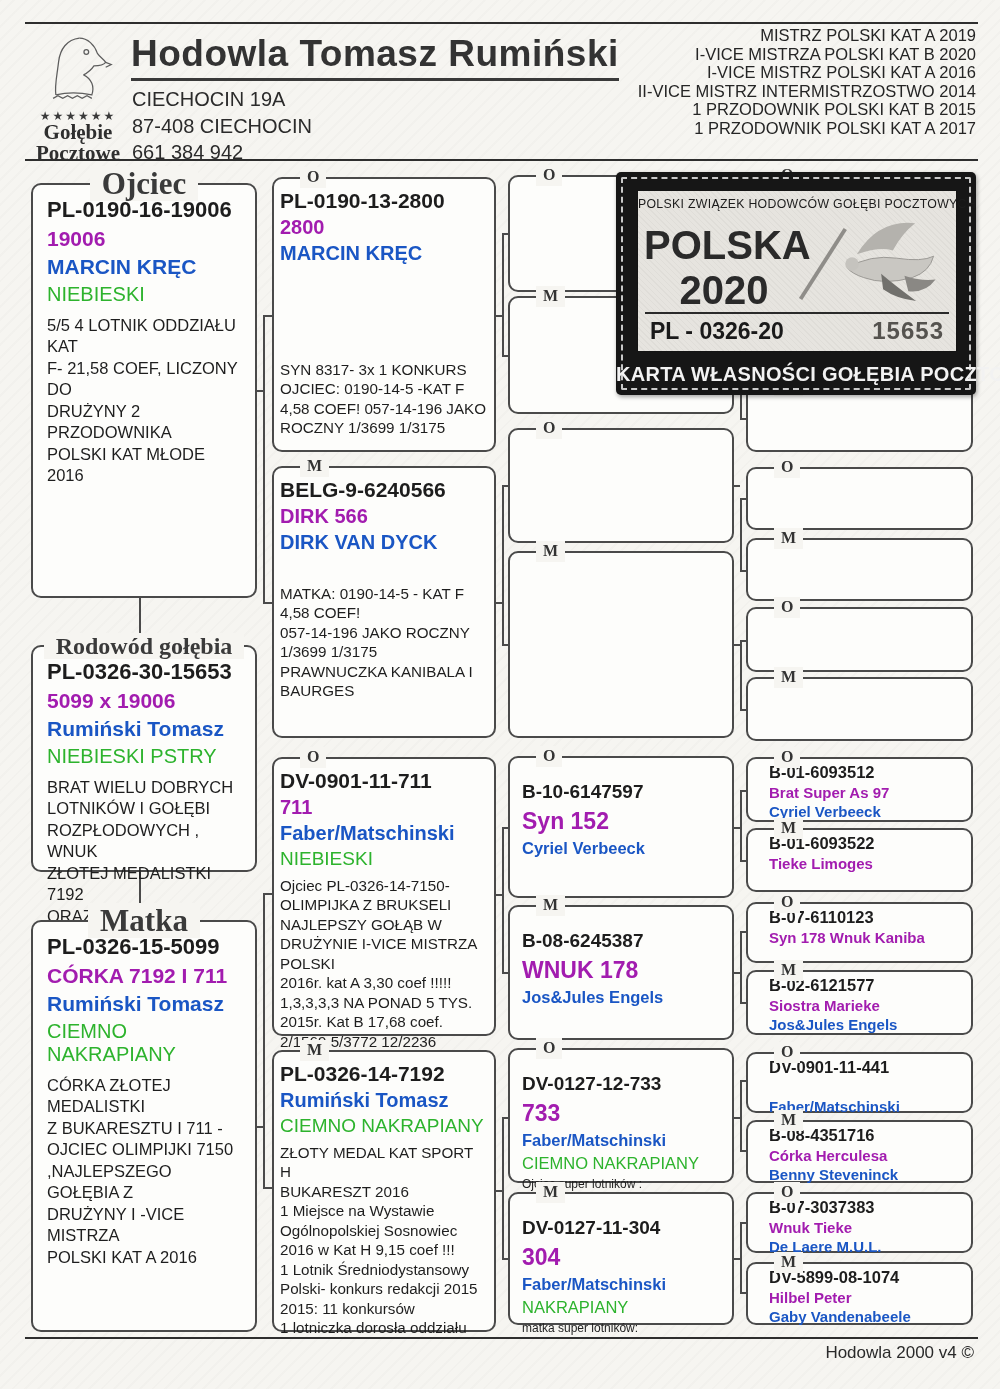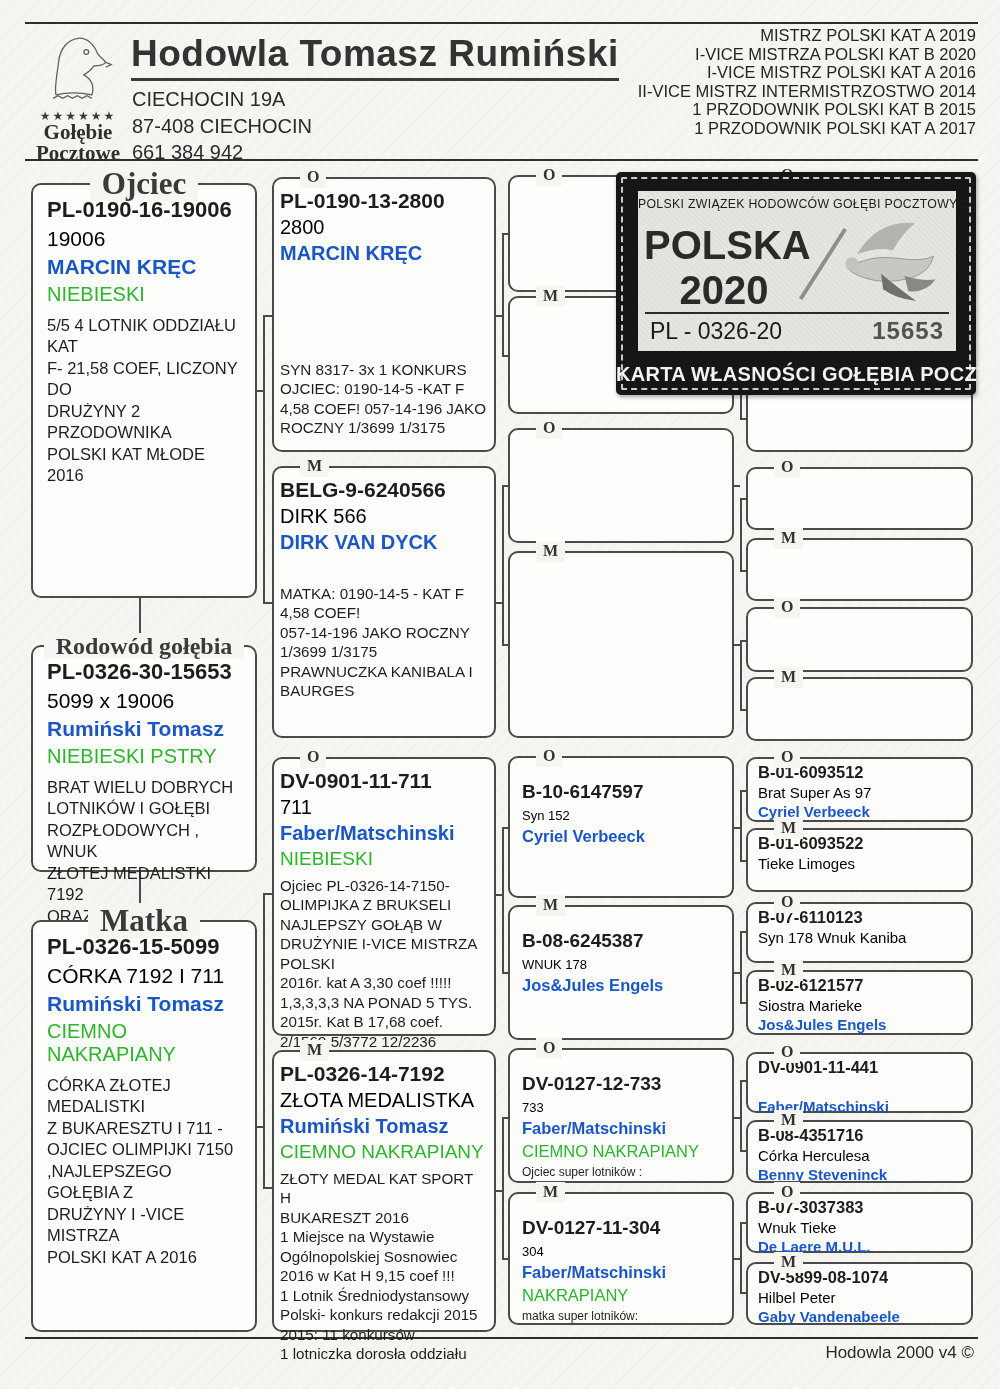--- a/index.html
+++ b/index.html
@@ -19,61 +19,61 @@
   .box{position:absolute;background:#fdfdfb;border:2px solid #4a4a4a;border-radius:10px;box-sizing:border-box;z-index:1;}
   .sex{position:absolute;top:-12px;left:26px;background:#f6f5f1;padding:0 7px;
     font-family:"Liberation Serif",serif;font-weight:bold;font-size:16px;color:#333;line-height:1.3;}
   .sec-label{position:absolute;left:0;right:0;text-align:center;font-family:"Liberation Serif",serif;
     font-weight:bold;color:#3a3a3a;line-height:1;}
   .sec-label span{background:#f6f5f1;padding:0 12px;}
   .lab-big{top:-17px;font-size:31px;}
   .lab-mid{top:-13px;font-size:24px;}
   .bc{padding:10px 6px;}
   .c1 .bc{padding:12px 14px;}
-  .c4 .bc{padding:4px 10px;}
+  .c4 .bc{padding:4px 21px;}
   .c3f .bc{padding:23px 12px;}
   .l-ring{font-weight:bold;color:#1d1d1d;}
-  .l-red{font-weight:normal;color:#000000;}
+  .l-red{font-weight:bold;color:#a21caf;}
   .l-blue{font-weight:bold;color:#1a56c4;}
   .l-green{color:#2db32d;}
   .l-desc{color:#1e1e1e;white-space:pre-line;}
   .c1 .l-ring{font-size:22px;margin-bottom:4px;}
   .c1 .l-red{font-size:21px;margin-bottom:4px;}
   .c1 .l-blue{font-size:21px;margin-bottom:4px;}
   .c1 .l-green{font-size:20px;}
   .c1 .l-desc{font-size:16.5px;line-height:1.3;margin-top:9px;}
   .c2 .l-ring{font-size:21px;margin-bottom:3px;}
   .c2 .l-red{font-size:20px;margin-bottom:3px;}
   .c2 .l-blue{font-size:20px;margin-bottom:3px;}
   .c2 .l-green{font-size:19px;}
   .c2 .l-desc{font-size:15.2px;line-height:1.28;margin-top:6px;}
   .mt-xl{margin-top:95px !important;}
   .mt-lg{margin-top:30px !important;}
   .c3f .l-ring{font-size:19px;margin-bottom:5px;}
-  .c3f .l-red{font-size:13px;margin-bottom:4px;}
+  .c3f .l-red{font-size:23px;margin-bottom:4px;}
   .c3f .l-blue{font-size:16.5px;margin-bottom:4px;}
   .c3f .l-green{font-size:16.5px;}
   .c3f .l-desc{font-size:12px;margin-top:4px;}
   .c4 .l-ring{font-size:16.5px;line-height:19.5px;}
   .c4 .l-red{font-size:15px;line-height:19.5px;}
   .c4 .l-blue{font-size:15px;line-height:19.5px;}
   .ph{min-height:19.5px;}
   
   .card{position:absolute;left:616px;top:172px;width:360px;height:223px;background:#161616;
     border-radius:5px;z-index:6;box-shadow:1px 2px 4px rgba(0,0,0,.35);}
   .card-perf{position:absolute;inset:5px;border:2px dashed #e9e9e9;border-radius:2px;opacity:.85;}
   .card-inner{position:absolute;left:21px;top:18px;width:318px;height:160px;background:#e6e4df;
     background-image:repeating-linear-gradient(45deg, rgba(0,0,0,0.03) 0 1px, transparent 1px 4px);
     border:1px solid #141414;}
   .card-fed{margin-top:6px;text-align:center;font-size:12.3px;letter-spacing:.3px;color:#1c1c1c;white-space:nowrap;}
   .card-country{position:absolute;left:6px;top:32px;width:160px;text-align:center;font-size:40px;
     font-weight:bold;color:#2a2a2a;line-height:1.12;}
   .card-dove{position:absolute;right:4px;top:24px;}
   .card-line{position:absolute;left:7px;right:7px;bottom:37px;border-top:2px solid #2a2a2a;}
-  .card-ring{position:absolute;left:12px;bottom:6px;font-size:23px;font-weight:normal;color:#1a1a1a;}
+  .card-ring{position:absolute;left:12px;bottom:6px;font-size:23px;font-weight:bold;color:#1a1a1a;}
   .card-num{position:absolute;right:12px;bottom:6px;font-size:24px;font-weight:bold;color:#55534f;letter-spacing:1px;}
   .card-caption{position:absolute;left:0;right:0;bottom:9px;text-align:center;color:#f2f2f2;
     font-size:20px;font-weight:bold;letter-spacing:.3px;white-space:nowrap;}
   .footer-credit{position:absolute;right:26px;top:1343px;font-size:17px;color:#2a2a2a;}
   .cl{position:absolute;background:#4a4a4a;z-index:0;}
 </style>
 </head>
 <body>
 
 <div id="page">
@@ -201,21 +201,20 @@
 1,3,3,3,3 NA PONAD 5 TYS.
 2015r. Kat B 17,68 coef.
 2/1569 5/3772 12/2236</div>
     </div>
   </div>
 
   <div class="box c2" style="left:272px;top:1050px;width:224px;height:282px">
     <span class="sex">M</span>
     <div class="bc">
       <div class="l-ring">PL-0326-14-7192</div>
-      <div class="l-red">ZŁOTA MEDALISTKA</div>
       <div class="l-blue">Rumiński Tomasz</div>
       <div class="l-green">CIEMNO NAKRAPIANY</div>
       <div class="l-desc">ZŁOTY MEDAL KAT SPORT H
 BUKARESZT 2016
 1 Miejsce na Wystawie
 Ogólnopolskiej Sosnowiec
 2016 w Kat H 9,15 coef !!!
 1 Lotnik Średniodystansowy
 Polski- konkurs redakcji 2015
 2015: 11 konkursów

